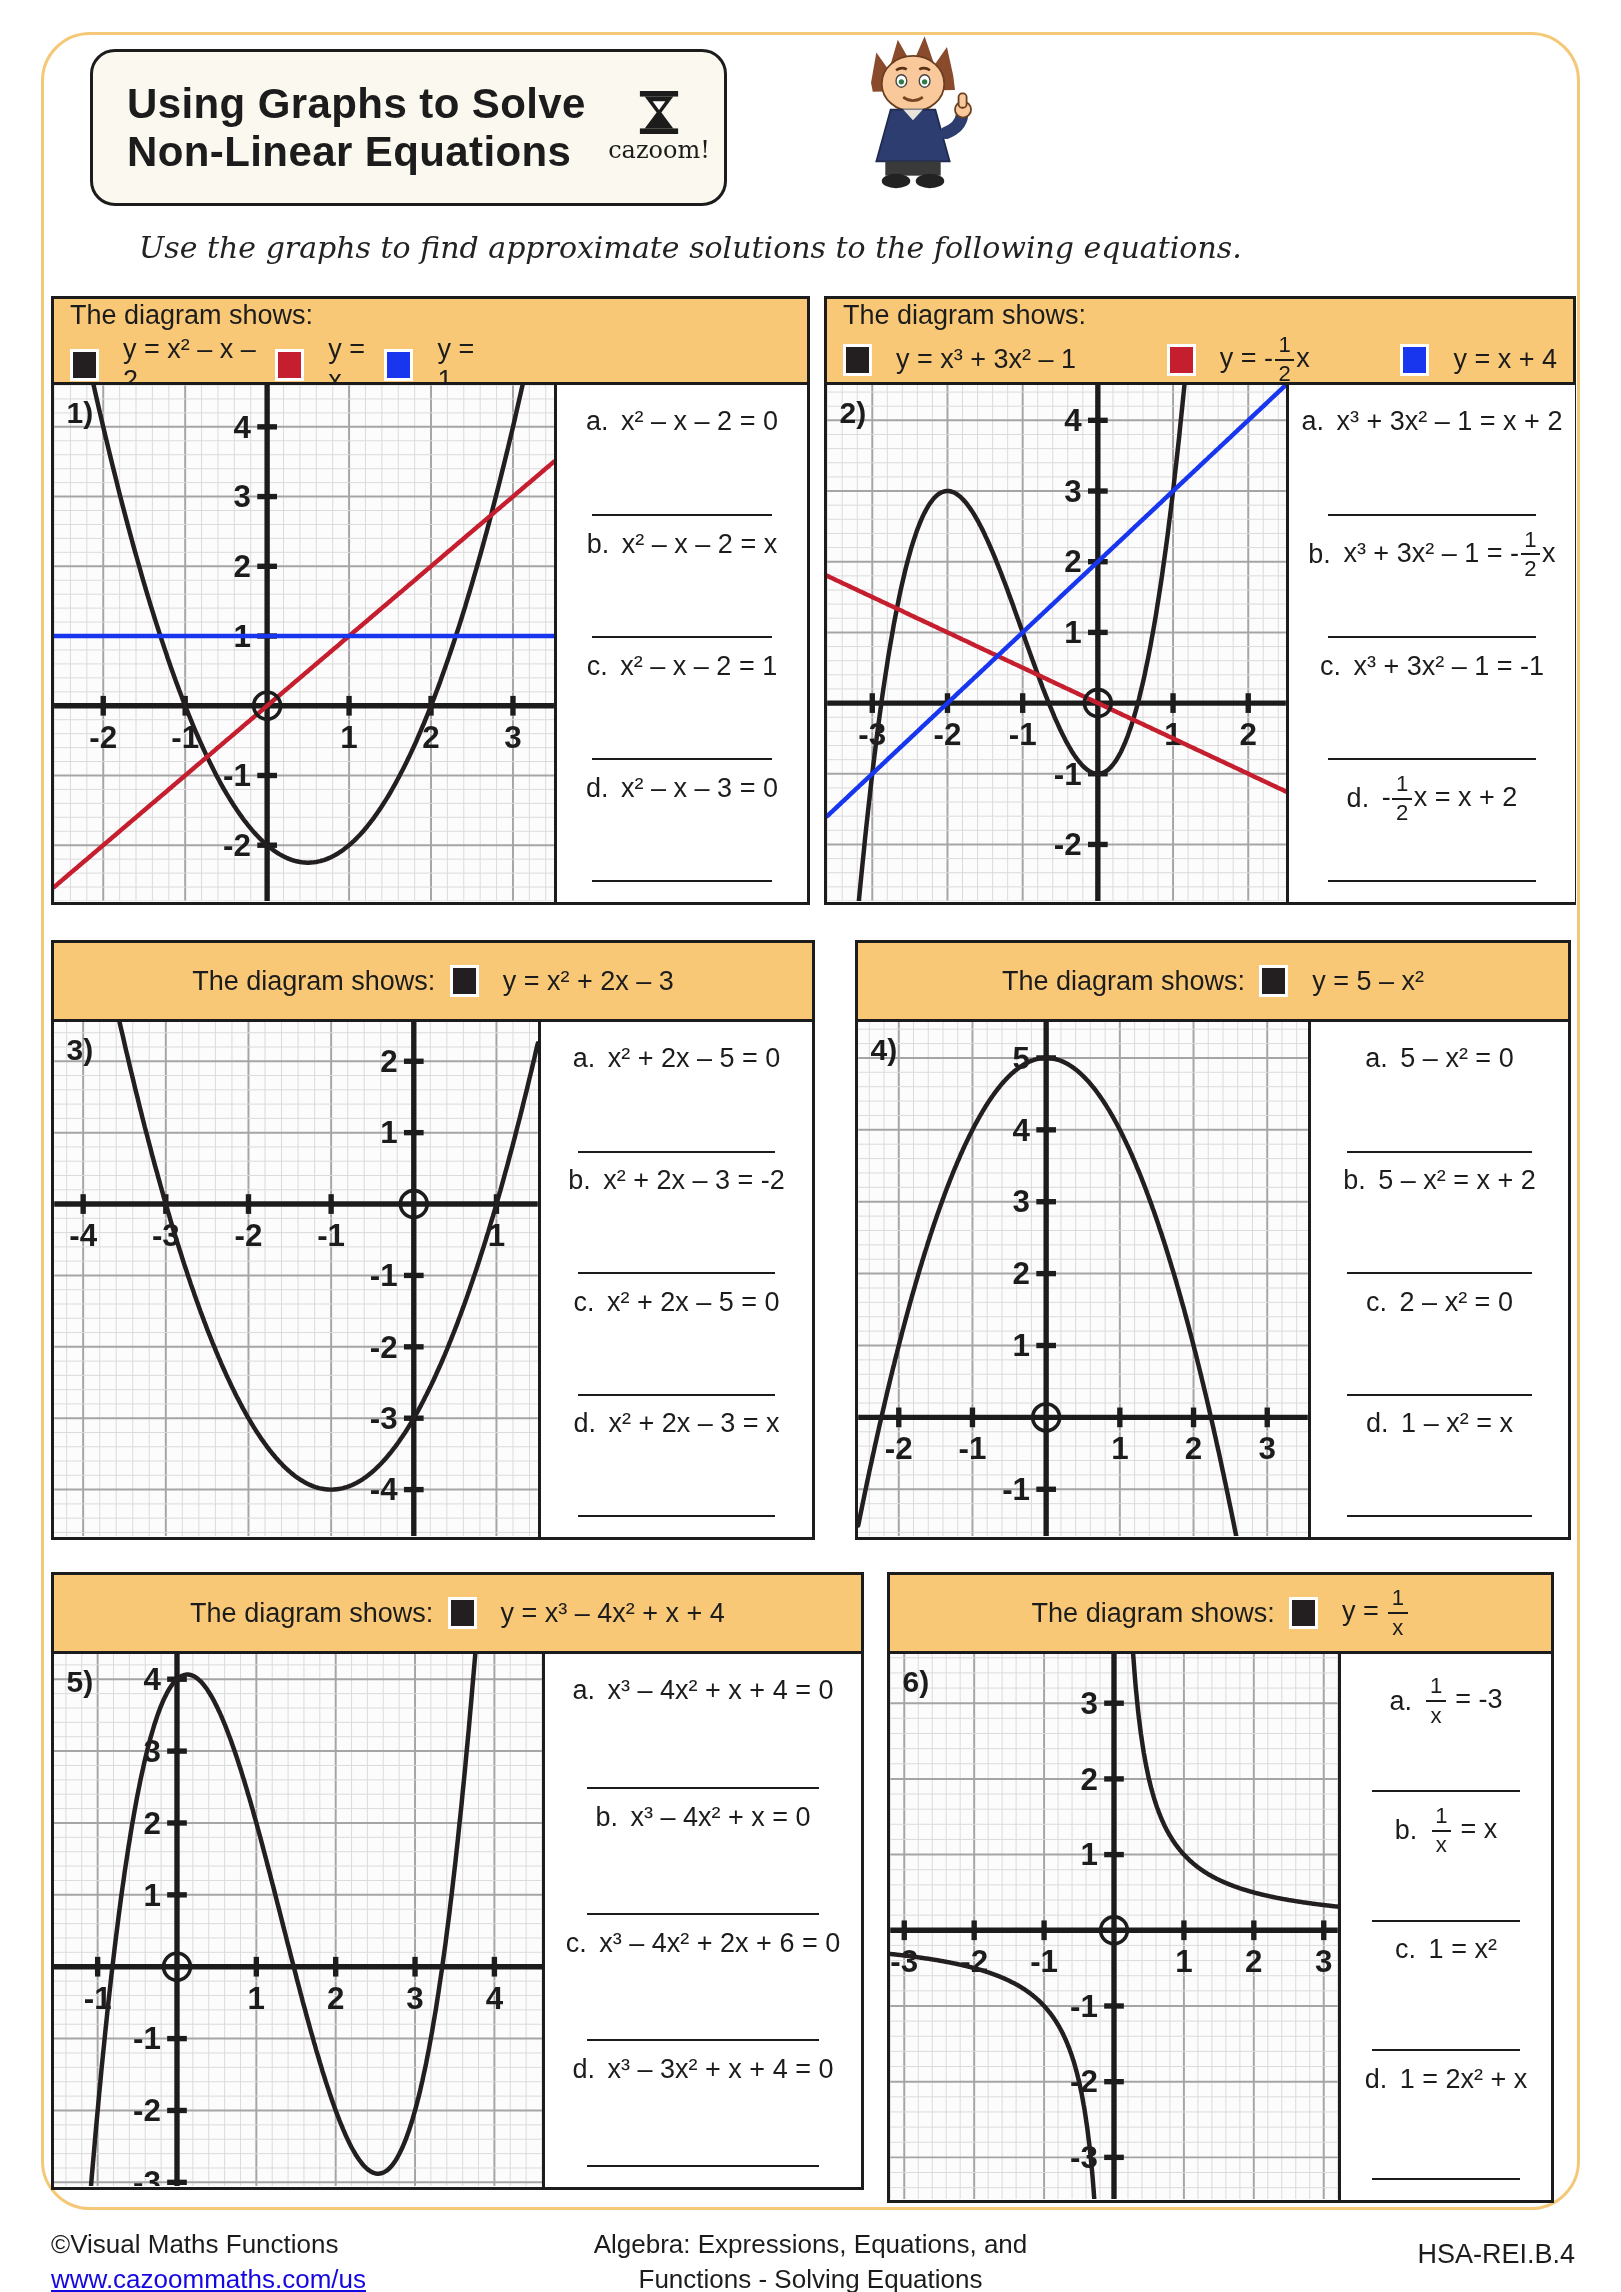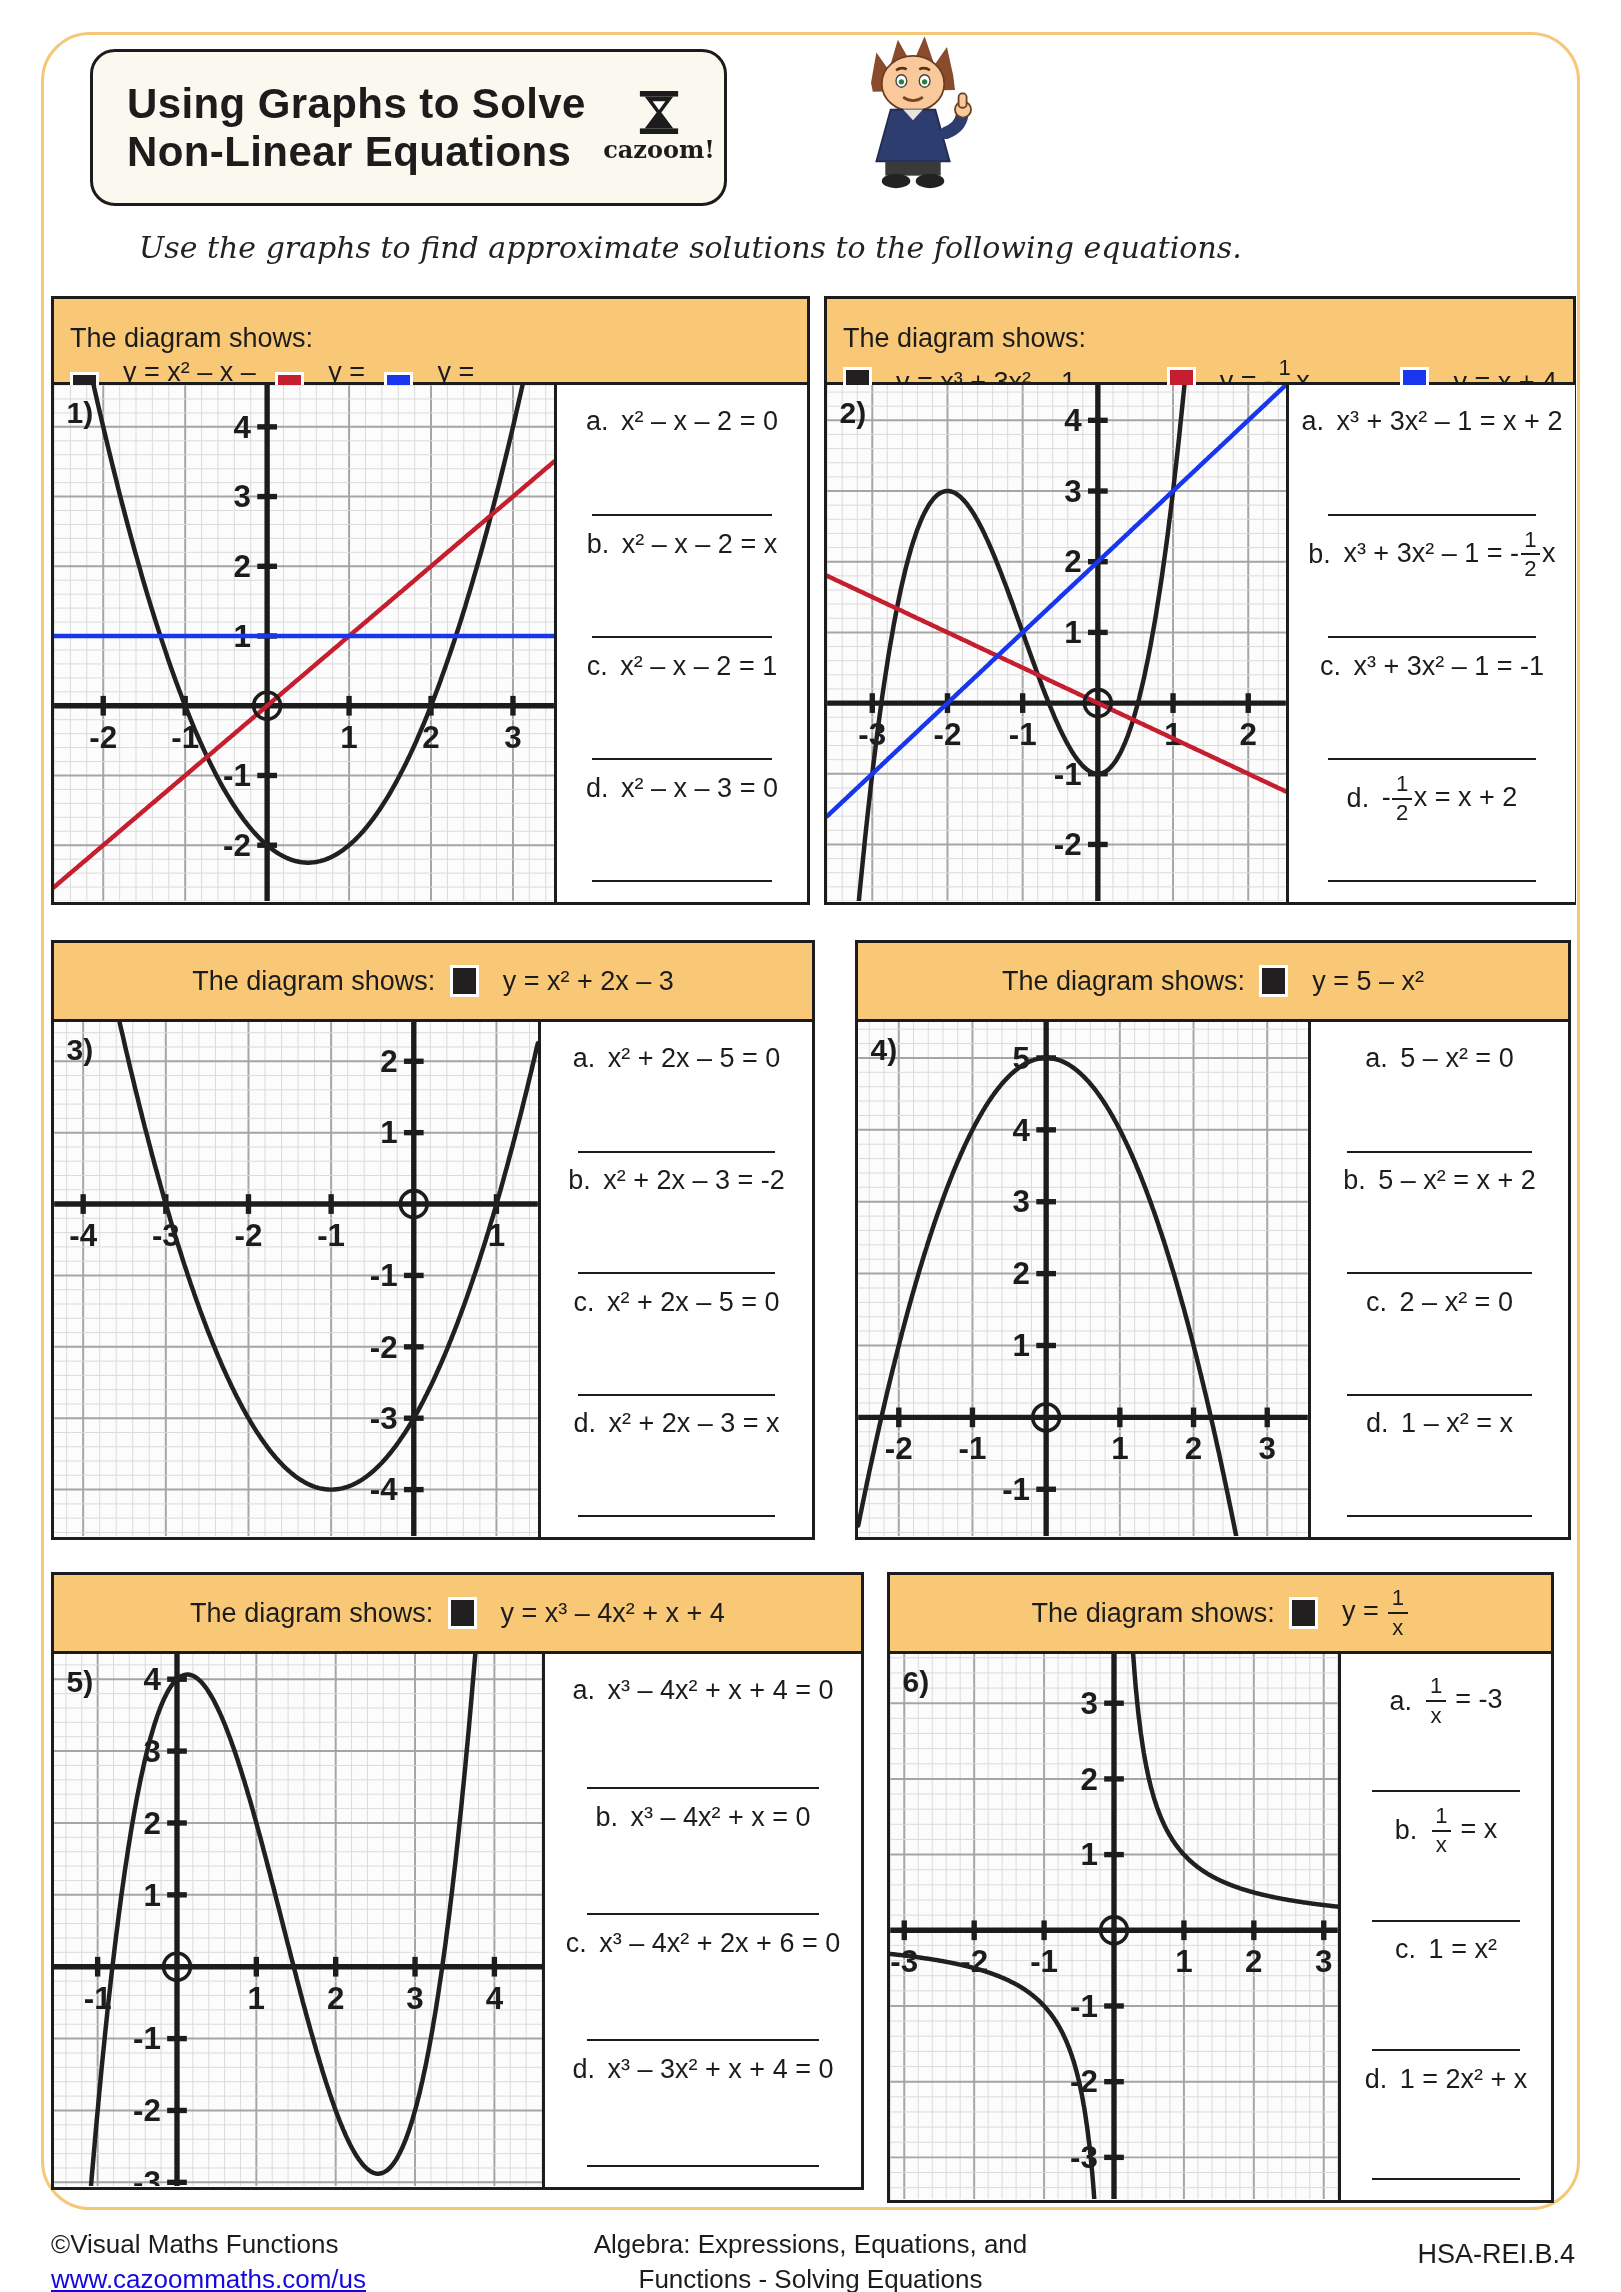--- a/index.html
+++ b/index.html
@@ -19,40 +19,40 @@
   .title-box {
     position:absolute; left:90px; top:49px; width:637px; height:157px;
     background:#fbf9ef; border:3.6px solid #1c1c1c; border-radius:25px;
     display:flex; align-items:center; padding:0 9px 0 34px;
   }
   .page-title {
     flex:1; font-size:42px; font-weight:bold; line-height:1.12;
     white-space:pre-line; letter-spacing:0.4px;
   }
   .logo { width:112px; display:flex; flex-direction:column; align-items:center; gap:1.8px; }
-  .logo-word { font-family:"DejaVu Serif", serif; font-weight:bold; font-size:24px; }
+  .logo-word { font-family:"DejaVu Serif", serif; font-weight:normal; font-size:24px; }
   .mascot { position:absolute; left:846px; top:27px; width:134px; height:166px; }
   .instruction {
     position:absolute; left:139px; top:218px; font-family:"DejaVu Serif", serif;
     font-style:italic; font-size:30px; color:#222;margin-top:12px;
   }
   
   .panel {
     position:absolute; border:3.6px solid #1c1c1c; background:#fff;
     display:flex; flex-direction:column;
   }
   .p1 { left:51px;  top:296px;  width:759px; height:609px; }
   .p2 { left:824px; top:296px;  width:752px; height:609px; }
   .p3 { left:51px;  top:940px; width:764px; height:600px; }
   .p4 { left:855px; top:940px; width:716px; height:600px; }
   .p5 { left:51px;  top:1572px; width:813px; height:618px; }
   .p6 { left:887px; top:1572px; width:667px; height:631px; }
   .panel-header {
     background:#f8c876; border-bottom:3.6px solid #1c1c1c;
-    padding:24px 16px; font-size:27px; flex:0 0 auto;
+    padding:1px 16px; font-size:27px; flex:0 0 auto;
   }
   .multi .panel-header { height:86px; }
   .single .panel-header { height:79px; display:flex; align-items:center; justify-content:center; gap:14.3px; }
   .legend-title { display:inline-block; }
   .multi .legend-title { margin-bottom:2.7px; }
   .legend-row { display:flex; align-items:center; }
   .multi .legend-row { justify-content:space-between; }
   .p1 .legend-row { padding-right:296px; }
   .single .legend-row { display:inline-flex;text-align:right; }
   .legend-item { display:inline-flex; align-items:center; gap:24px; font-size:27px; }

